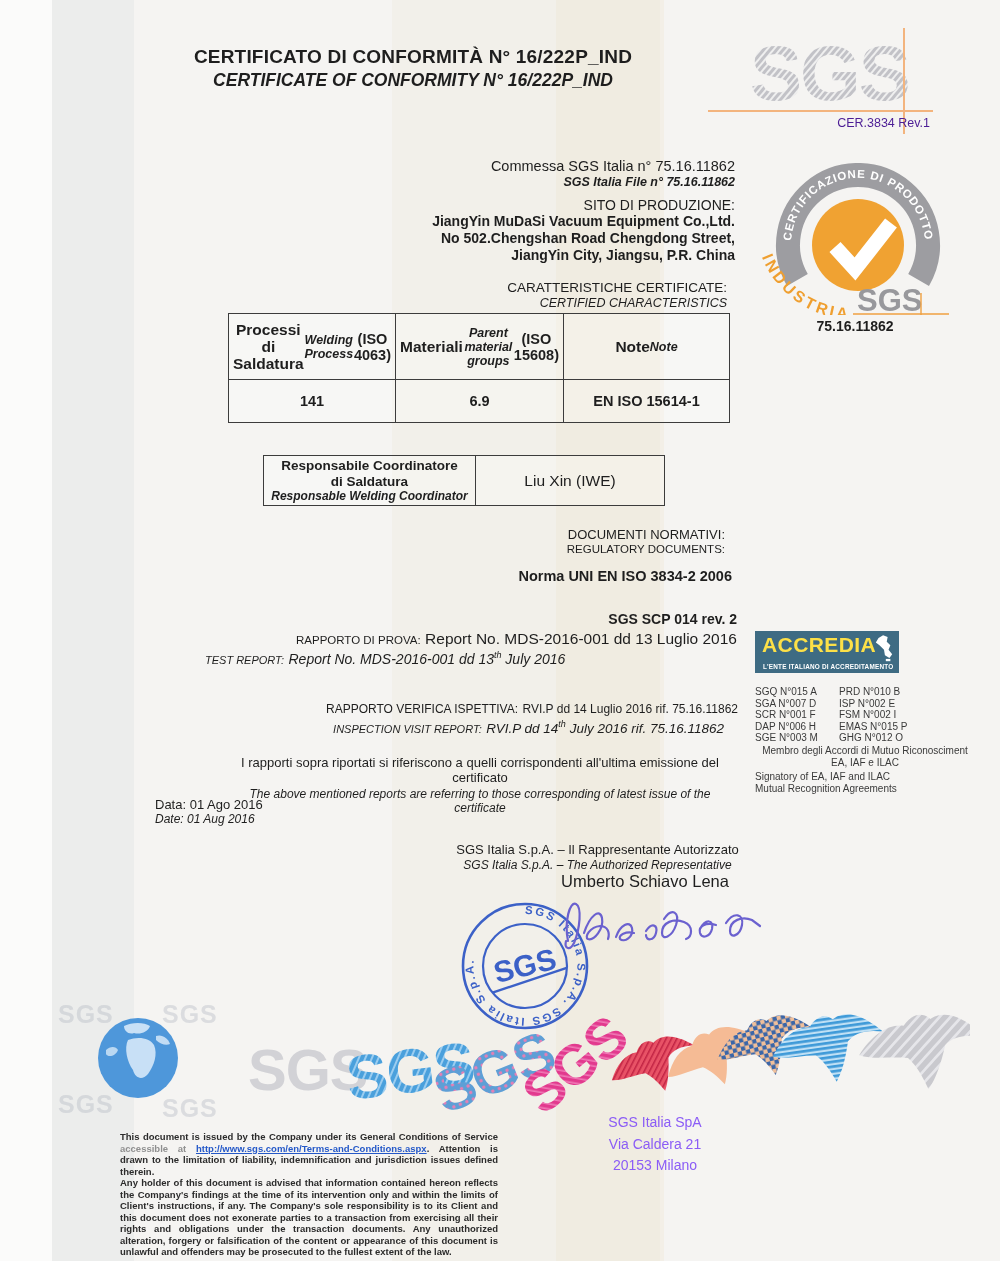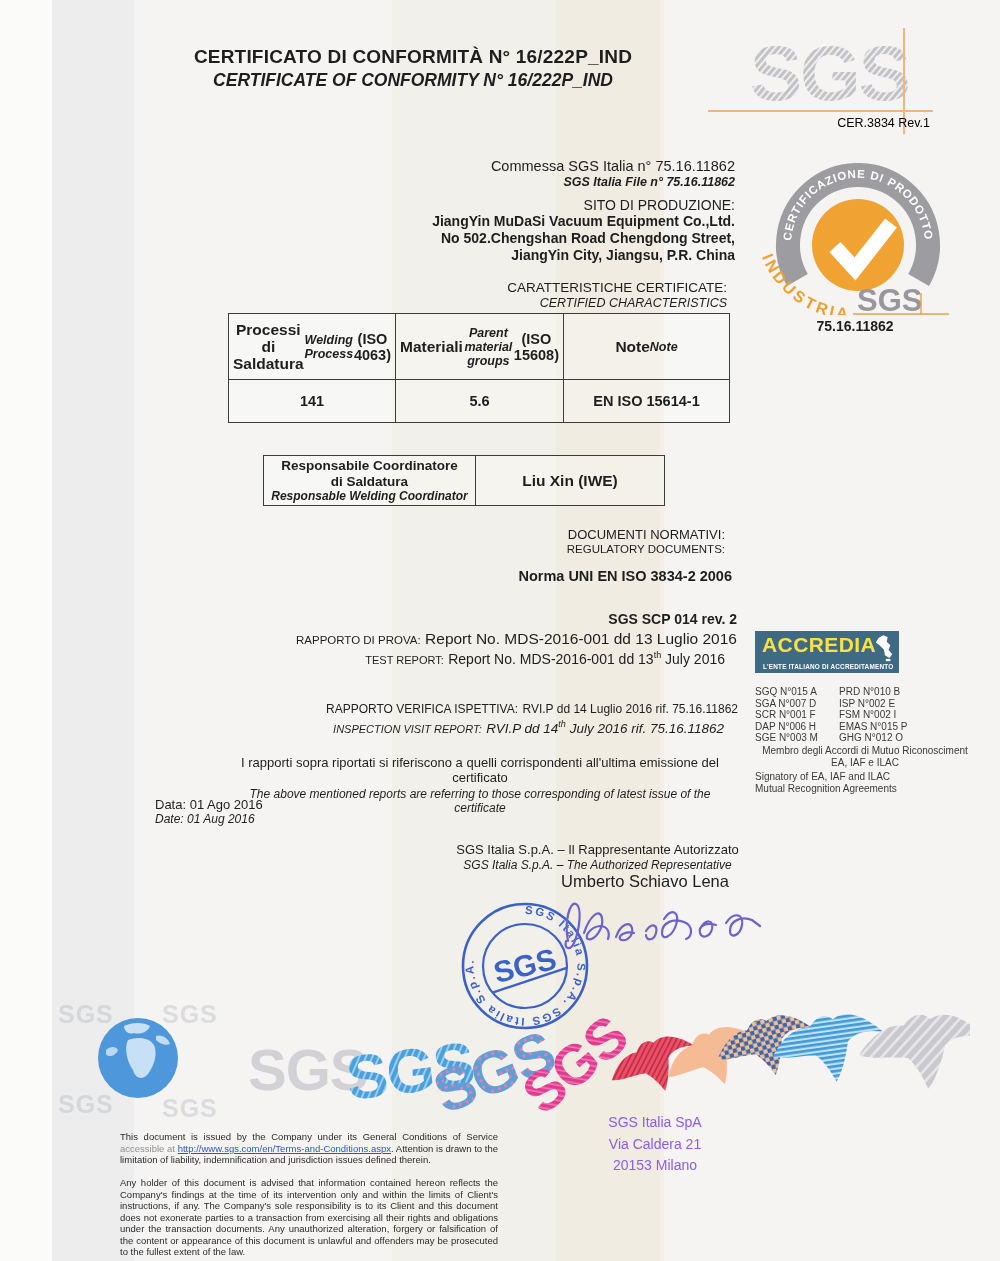--- a/index.html
+++ b/index.html
@@ -8,21 +8,21 @@
   .abs{position:absolute;}
   .band{position:absolute;top:0;height:100%;pointer-events:none;}
   .pre{white-space:pre-line;}
   .b{font-weight:bold;}
   .center{text-align:center;}
 
   .title-block{left:128px;top:46px;width:570px;text-align:center;}
   .title-it{font-size:19px;font-weight:bold;letter-spacing:.2px;}
   .title-en{font-size:17.5px;font-weight:bold;font-style:italic;margin-top:2px;}
 
-  .cer-rev{left:790px;top:116px;width:140px;text-align:right;font-size:12.5px;color:#000000;}
+  .cer-rev{left:790px;top:116px;width:140px;text-align:right;font-size:12.5px;color:#4c1d95;}
   .cross-v{left:903px;top:28px;width:2px;height:106px;background:#f3b47e;}
   .cross-h{left:708px;top:110px;width:225px;height:2px;background:#f3b47e;}
 
   .commessa{right:265px;top:158px;width:420px;text-align:right;}
   .commessa-it{font-size:14.5px;}
   .commessa-en{font-size:12.5px;font-weight:bold;font-style:italic;margin-top:1px;}
 
   .sito{right:265px;top:197px;width:460px;text-align:right;}
   .sito-label{font-size:14px;}
   .sito-line{font-size:14px;font-weight:bold;line-height:17px;}
@@ -43,33 +43,33 @@
   .th-iso{font-size:14.5px;font-weight:bold;line-height:16px;}
   .td-val{font-size:14.5px;font-weight:bold;}
 
   .t2{left:263px;top:455px;width:400px;border:1.8px solid #3c3c3c;display:flex;background:rgba(255,255,255,0.25);}
   .t2 .cell{box-sizing:border-box;display:flex;flex-direction:column;justify-content:center;
             align-items:center;text-align:center;min-height:46px;padding:2px 4px;}
   .t2 .c1{width:212px;border-right:1.8px solid #3c3c3c;}
   .t2 .c2{flex:1;}
   .t2-l1{font-size:13.5px;font-weight:bold;line-height:15.5px;}
   .t2-en{font-size:12px;font-weight:bold;font-style:italic;line-height:14px;}
-  .t2-val{font-size:15.5px;font-weight:bold;}
+  .t2-val{font-size:15.5px;font-weight:normal;}
 
   .docnorm{right:275px;top:527px;width:360px;text-align:right;}
   .docnorm-it{font-size:13px;}
   .docnorm-en{font-size:11.5px;margin-top:1px;}
   .norma{right:268px;top:568px;width:360px;text-align:right;font-size:14.5px;font-weight:bold;}
   .scp{right:263px;top:611px;width:360px;text-align:right;font-size:14px;font-weight:bold;}
 
   .rline{white-space:nowrap;}
   .rp-it{right:263px;top:630px;width:520px;text-align:right;}
   .rp-it .lab{font-size:11.5px;}
   .rp-it .val{font-size:15.5px;}
-  .rp-en{right:275px;top:650px;width:520px;text-align:right;}
+  .rp-en{right:275px;top:650px;width:520px;text-align:left;font-style:italic;}
   .rp-en .lab{font-size:11px;}
   .rp-en .val{font-size:14px;}
   sup{font-size:9px;}
 
   .rvi-it{right:262px;top:699px;width:560px;text-align:right;}
   .rvi-it .lab{font-size:12px;}
   .rvi-it .val{font-size:12px;}
   .rvi-en{right:276px;top:719px;width:560px;text-align:right;font-style:italic;}
   .rvi-en .lab{font-size:11px;}
   .rvi-en .val{font-size:13.5px;}
@@ -93,21 +93,21 @@
   .date-it{font-size:13px;}
   .date-en{font-size:12px;font-style:italic;}
 
   .sigblock{left:420px;top:842px;width:355px;text-align:center;}
   .sig-it{font-size:13px;}
   .sig-en{font-size:12px;font-style:italic;margin-top:1px;}
   .sig-name{left:500px;top:872px;width:290px;text-align:center;font-size:16.5px;}
 
   .address{left:585px;top:1112px;width:140px;text-align:center;font-size:14px;line-height:21.5px;color:#8b5cf6;}
 
-  .legal{left:120px;width:378px;font-size:9.5px;line-height:11.5px;text-align:justify;color:#2b2b2b;}
+  .legal{left:120px;width:378px;font-size:9.5px;line-height:11.5px;text-align:justify;color:#2b2b2b;font-weight:bold;}
   .legal1{top:1131px;}
   .legal2{top:1177px;}
   .legal .gray{color:#8f8f8f;}
   .legal a{color:#2458c8;text-decoration:underline;cursor:pointer;}
 
   .wm-sgs{position:absolute;font-size:25px;font-weight:bold;color:rgba(168,173,184,0.33);letter-spacing:1px;}
 </style>
 </head>
 <body>
 
@@ -186,21 +186,21 @@
         <div class="th-en">Parent material groups</div>
         <div class="th-iso">(ISO 15608)</div>
       </div>
       <div class="cell c3">
         <div class="th-it">Note</div>
         <div class="th-en">Note</div>
       </div>
     </div>
     <div class="row drow">
       <div class="cell c1 td-val">141</div>
-      <div class="cell c2 td-val">5.6</div>
+      <div class="cell c2 td-val">6.9</div>
       <div class="cell c3 td-val">EN ISO 15614-1</div>
     </div>
   </div>
 
   <div class="abs t2">
     <div class="cell c1">
       <div class="t2-l1">Responsabile Coordinatore</div>
       <div class="t2-l1">di Saldatura</div>
       <div class="t2-en">Responsable Welding Coordinator</div>
     </div>

